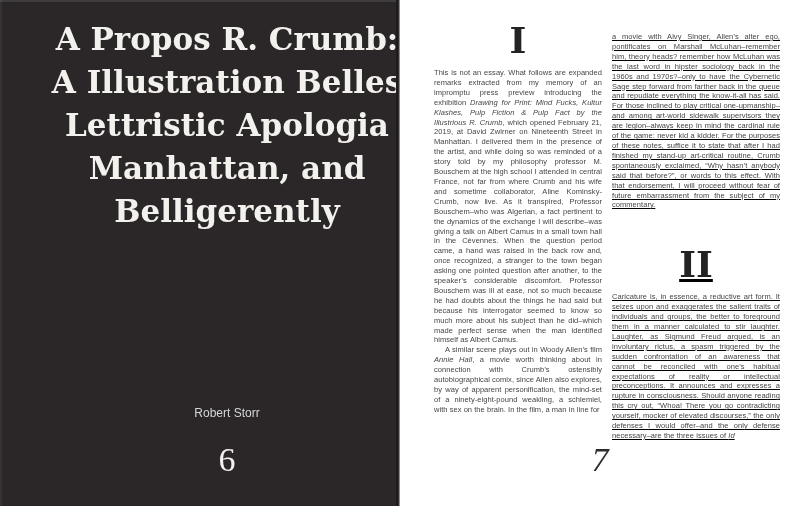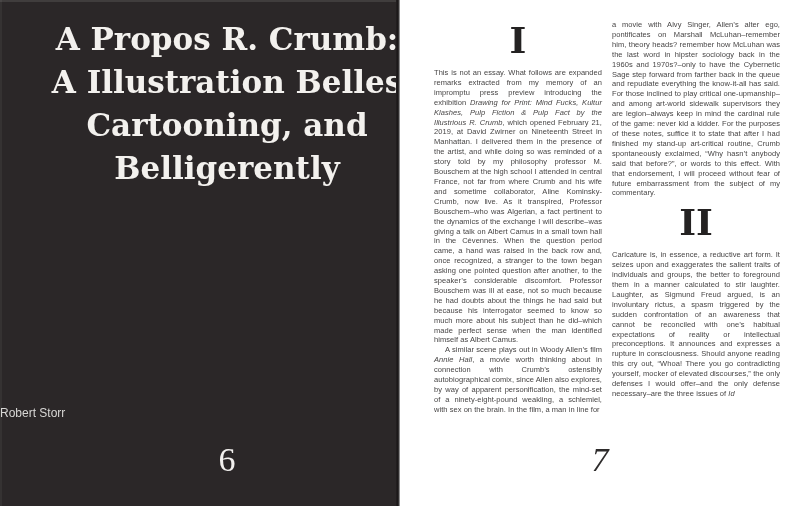--- a/index.html
+++ b/index.html
@@ -28,21 +28,21 @@
     font-family: "DejaVu Serif", serif;
     font-weight: bold;
     font-size: 31px;
     line-height: 43px;
     color: #f3f1ee;
   }
   .byline {
     position: absolute;
     top: 406px; left: 0;
     width: 100%;
-    text-align: left;
+    text-align: center;
     font-family: "Liberation Sans", sans-serif;
     font-size: 12px;
     color: #d8d7d5;
   }
   .folio {
     position: absolute;
     top: 441px; left: 0;
     width: 100%;
     text-align: center;
     font-family: "Liberation Serif", serif;
@@ -68,32 +68,32 @@
   }
   .text-columns {
     position: absolute;
     left: 34px; top: 0;
     width: 346px;
     display: flex;
     gap: 10px;
   }
   .col { width: 168px; }
   .col-1 { padding-top: 22px; }
-  .col-2 { padding-top: 20px; }
+  .col-2 { padding-top: 32px; text-decoration: underline; }
 
   .section-heading {
     font-family: "DejaVu Serif", serif;
     font-weight: bold;
     font-size: 36px;
     line-height: 36px;
     text-align: center;
     color: #242222;
     margin-bottom: 10px;
   }
-  .col-2 .section-heading { margin-top: 6px; }
+  .col-2 .section-heading { margin-top: 36px; }
 
   .body-para {
     font-family: "Liberation Sans", sans-serif;
     font-size: 7.5px;
     line-height: 9.9px;
     color: #474545;
     text-align: justify;
     letter-spacing: 0.05px;
   }
   .body-para .italic { font-style: italic; }
@@ -101,21 +101,22 @@
 </style>
 </head>
 <body>
 
 <div class="spread">
 
   <div class="left-page">
     <div class="page-title">
       <div>A Propos R. Crumb:</div>
       <div>A Illustration Belles</div>
-      <div>Cartooning, and</div>
+      <div>Lettristic Apologia</div>
+      <div>Manhattan, and</div>
       <div>Belligerently</div>
     </div>
     <div class="byline">Robert Storr</div>
     <div class="folio folio-left">6</div>
   </div>
 
   <div class="gutter"></div>
 
   <div class="right-page">
     <div class="text-columns">

